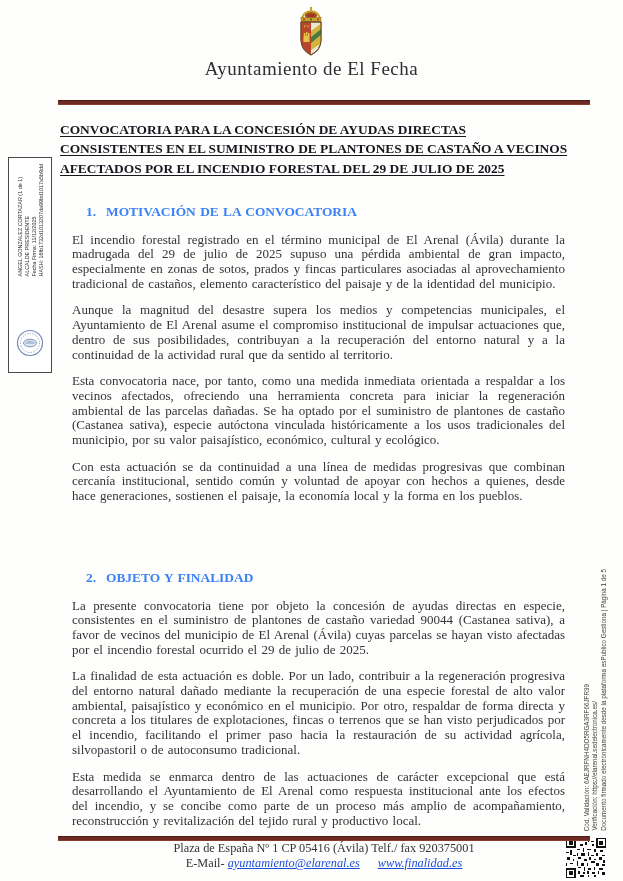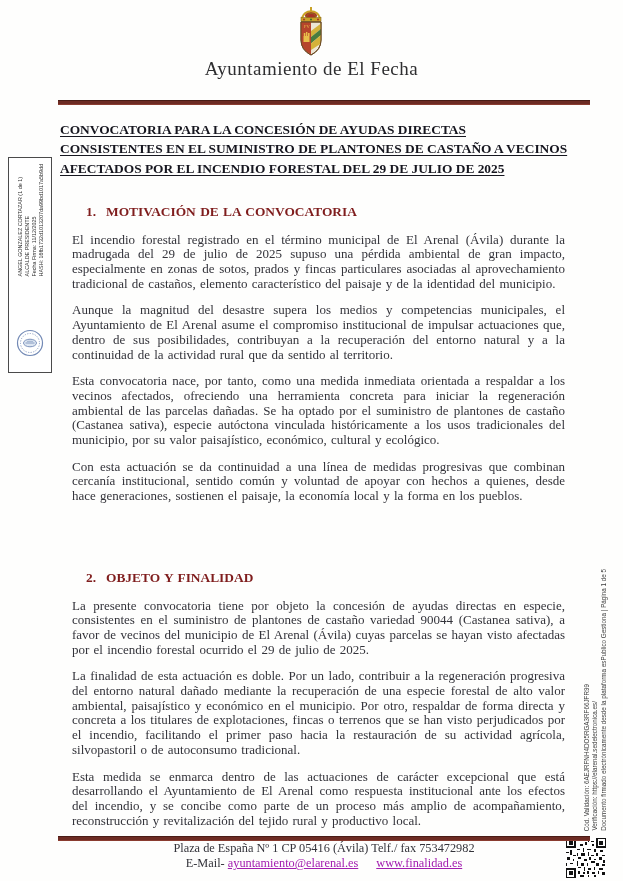--- a/index.html
+++ b/index.html
@@ -25,21 +25,21 @@
   }
   .rule-top{top:100px;}
   .rule-bottom{top:836px;}
   
   .content{
     position:absolute;left:60px;top:120px;width:517px;
     font-size:13px;line-height:14.7px;text-align:justify;word-spacing:1px;
   }
   .doc-title{font-weight:bold;font-size:13.4px;line-height:19.3px;color:#16161f;text-align:left;word-spacing:0;}
   .doc-title div{text-decoration:underline;text-underline-offset:2px;}
-  .sec-heading{margin-top:27px;margin-bottom:13px;font-weight:bold;font-size:13.4px;color:#7f1d1d;padding-left:26px;text-align:left;}
+  .sec-heading{margin-top:27px;margin-bottom:13px;font-weight:bold;font-size:13.4px;color:#3b82f6;padding-left:26px;text-align:left;}
   .sec-heading .sec-num{display:inline-block;width:20px;}
   .sec-2{margin-top:67px;}
   .para{margin:12px;}
   
   .stamp-box{
     position:absolute;left:8px;top:157px;width:42px;height:214px;
     border:1px solid #4a4a4a;background:#fff;
   }
   .stamp-lines{position:absolute;top:6px;left:50%;transform:translateX(-50%);display:flex;gap:1px;}
   .stamp-lines span{
@@ -57,21 +57,21 @@
   }
   .vtext-cod{right:33px;bottom:50px;}
   .vtext-verif{right:25px;bottom:50px;}
   .vtext-doc{right:16px;bottom:50px;}
   .qr{position:absolute;right:17px;bottom:3px;width:40px;height:40px;}
   
   .footer{
     position:absolute;left:58px;top:841px;width:532px;
     text-align:center;font-size:12.3px;line-height:15px;color:#33333a;
   }
-  .footer a{color:#a21caf;text-decoration:underline;cursor:pointer;}
+  .footer a{color:#1d4ed8;text-decoration:underline;cursor:pointer;font-style:italic;}
   .footer .gap{display:inline-block;width:18px;}
 </style>
 </head>
 <body>
 
 <div class="page">
 
   <svg class="crest" viewBox="0 0 60 56" aria-hidden="true">
     <rect x="29" y="1" width="2" height="4" fill="#c9a227"></rect>
     <ellipse cx="30" cy="9.5" rx="6" ry="4" fill="#a93226"></ellipse>
@@ -204,20 +204,20 @@
         <rect x="26" y="25" width="2" height="2"></rect>
       <rect x="10" y="27" width="3" height="1"></rect>
         <rect x="16" y="27" width="1" height="1"></rect>
         <rect x="20" y="27" width="2" height="1"></rect>
     </g>
   </svg>
 
   <div class="rule rule-bottom"></div>
 
   <div class="footer">
-    <div>Plaza de España Nº 1 CP 05416 (Ávila) Telf./ fax 753472982</div>
+    <div>Plaza de España Nº 1 CP 05416 (Ávila) Telf./ fax 920375001</div>
     <div>
       <span>E-Mail-</span>
       <a>ayuntamiento@elarenal.es</a><span class="gap"></span><a>www.finalidad.es</a>
     </div>
   </div>
 
 </div>
 
 </body></html>

